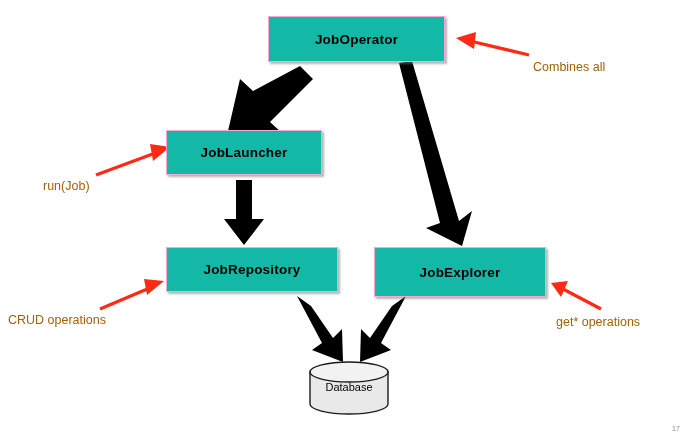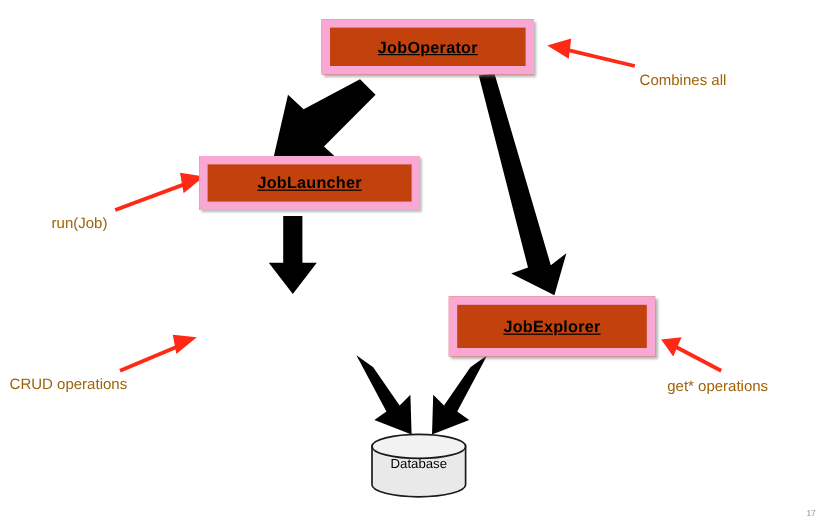--- a/index.html
+++ b/index.html
@@ -11,27 +11,26 @@
     position: relative;
     width: 693px;
     height: 438px;
     background: #ffffff;
     font-family: "Liberation Sans", sans-serif;
     overflow: hidden;
   }
   .node-box {
     position: absolute;
     box-sizing: border-box;
-    background: #c2410c;
-    border: 7px solid #f9a8d4;
+    background: #14b8a6;
+    border: 1px solid #f9a8d4;
     box-shadow: 2px 2px 2px rgba(120,120,120,0.55);
     display: flex;
     align-items: center;
     justify-content: center;
-    text-decoration: underline;
   }
   .node-label {
     font-size: 13.5px;
     font-weight: bold;
     color: #000000;
     letter-spacing: 0.2px;
     white-space: nowrap;
   }
   .annot {
     position: absolute;
@@ -117,24 +116,27 @@
     <g>
       <path d="M 310,372 L 310,404 A 39,10 0 0 0 388,404 L 388,372 Z" fill="#e9e9e9" stroke="#1a1a1a" stroke-width="1.4"></path>
       <ellipse cx="349" cy="372" rx="39" ry="10" fill="#f2f2f2" stroke="#1a1a1a" stroke-width="1.4"></ellipse>
     </g>
   </svg>
 
   <div class="node-box" style="left:268px; top:16px; width:177px; height:46px;">
     <span class="node-label">JobOperator</span>
   </div>
 
-  <div class="node-box" style="left:166px; top:130px; width:184px; height:45px;">
+  <div class="node-box" style="left:166px; top:130px; width:156px; height:45px;">
     <span class="node-label">JobLauncher</span>
   </div>
 
+  <div class="node-box" style="left:166px; top:247px; width:172px; height:45px;">
+    <span class="node-label">JobRepository</span>
+  </div>
 
   <div class="node-box" style="left:374px; top:247px; width:172px; height:50px;">
     <span class="node-label">JobExplorer</span>
   </div>
 
   <div class="db-label" style="left:310px; top:381px; width:78px;">Database</div>
 
   <div class="annot" style="left:533px; top:61px;">Combines all</div>
 
   <div class="annot" style="left:43px; top:180px;">run(Job)</div>

